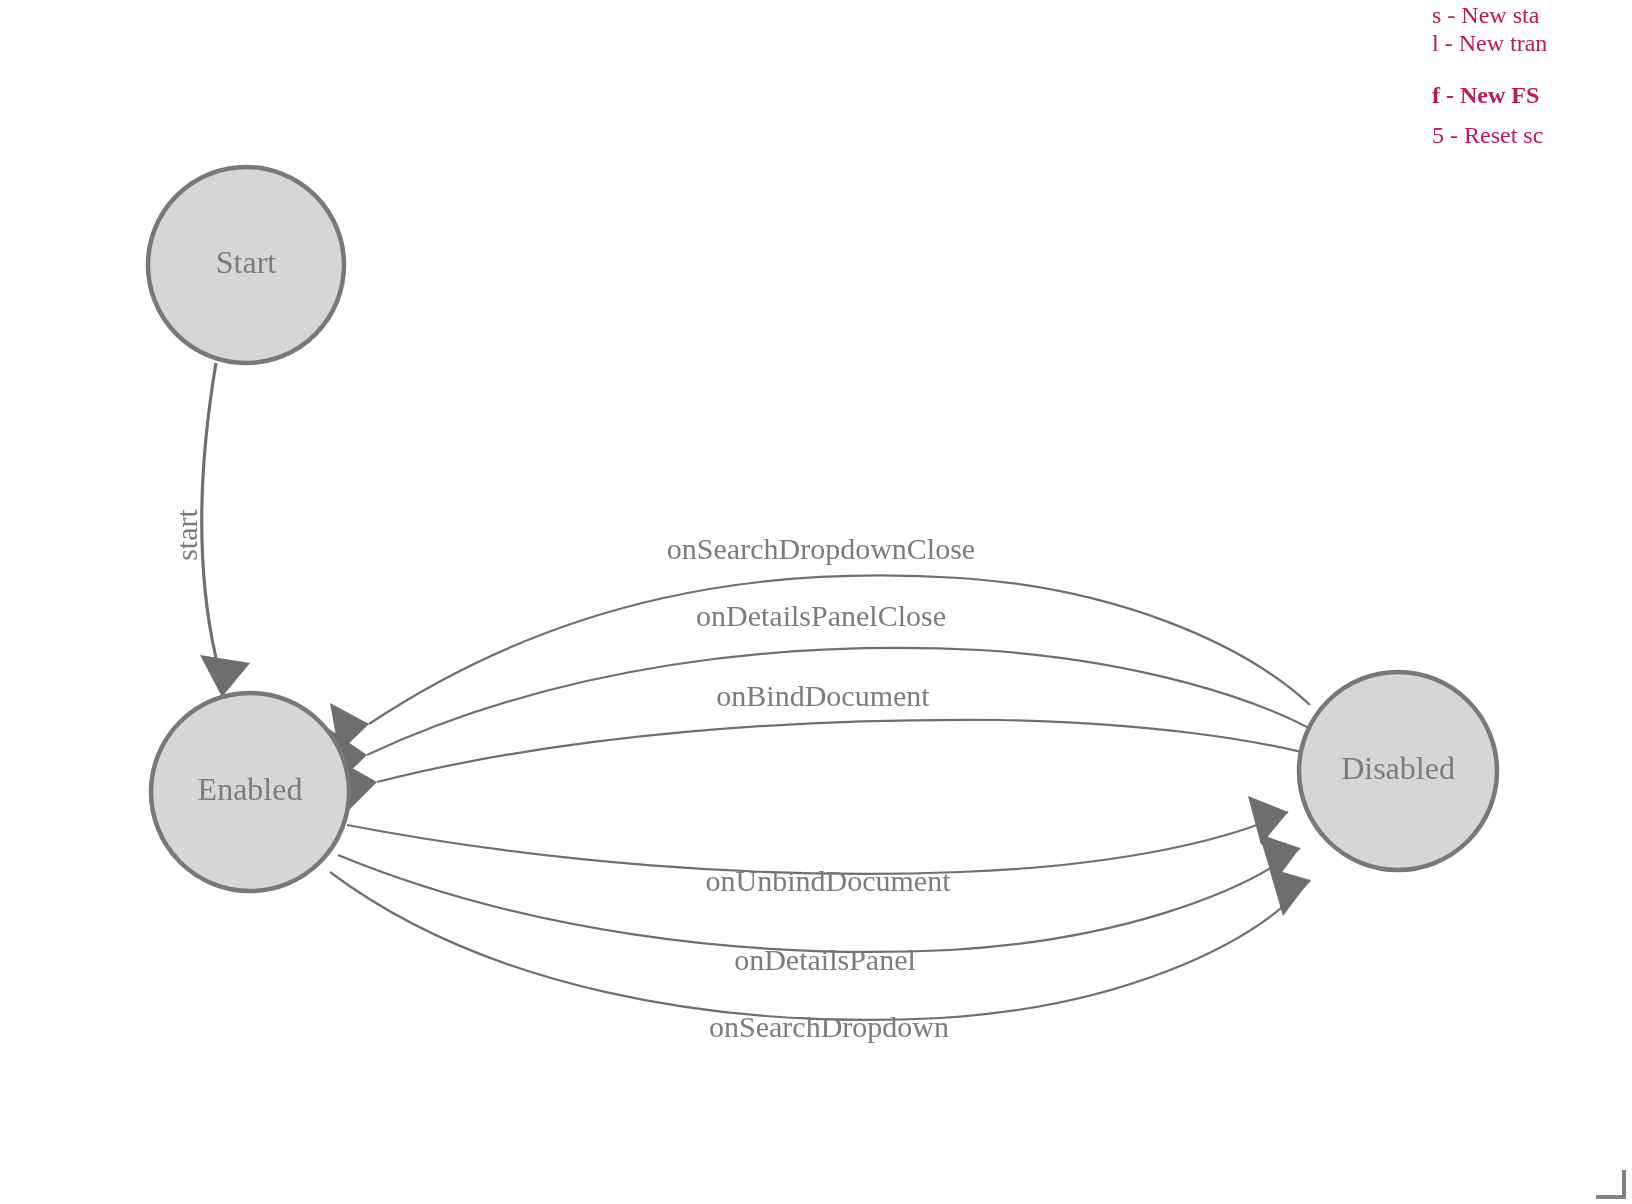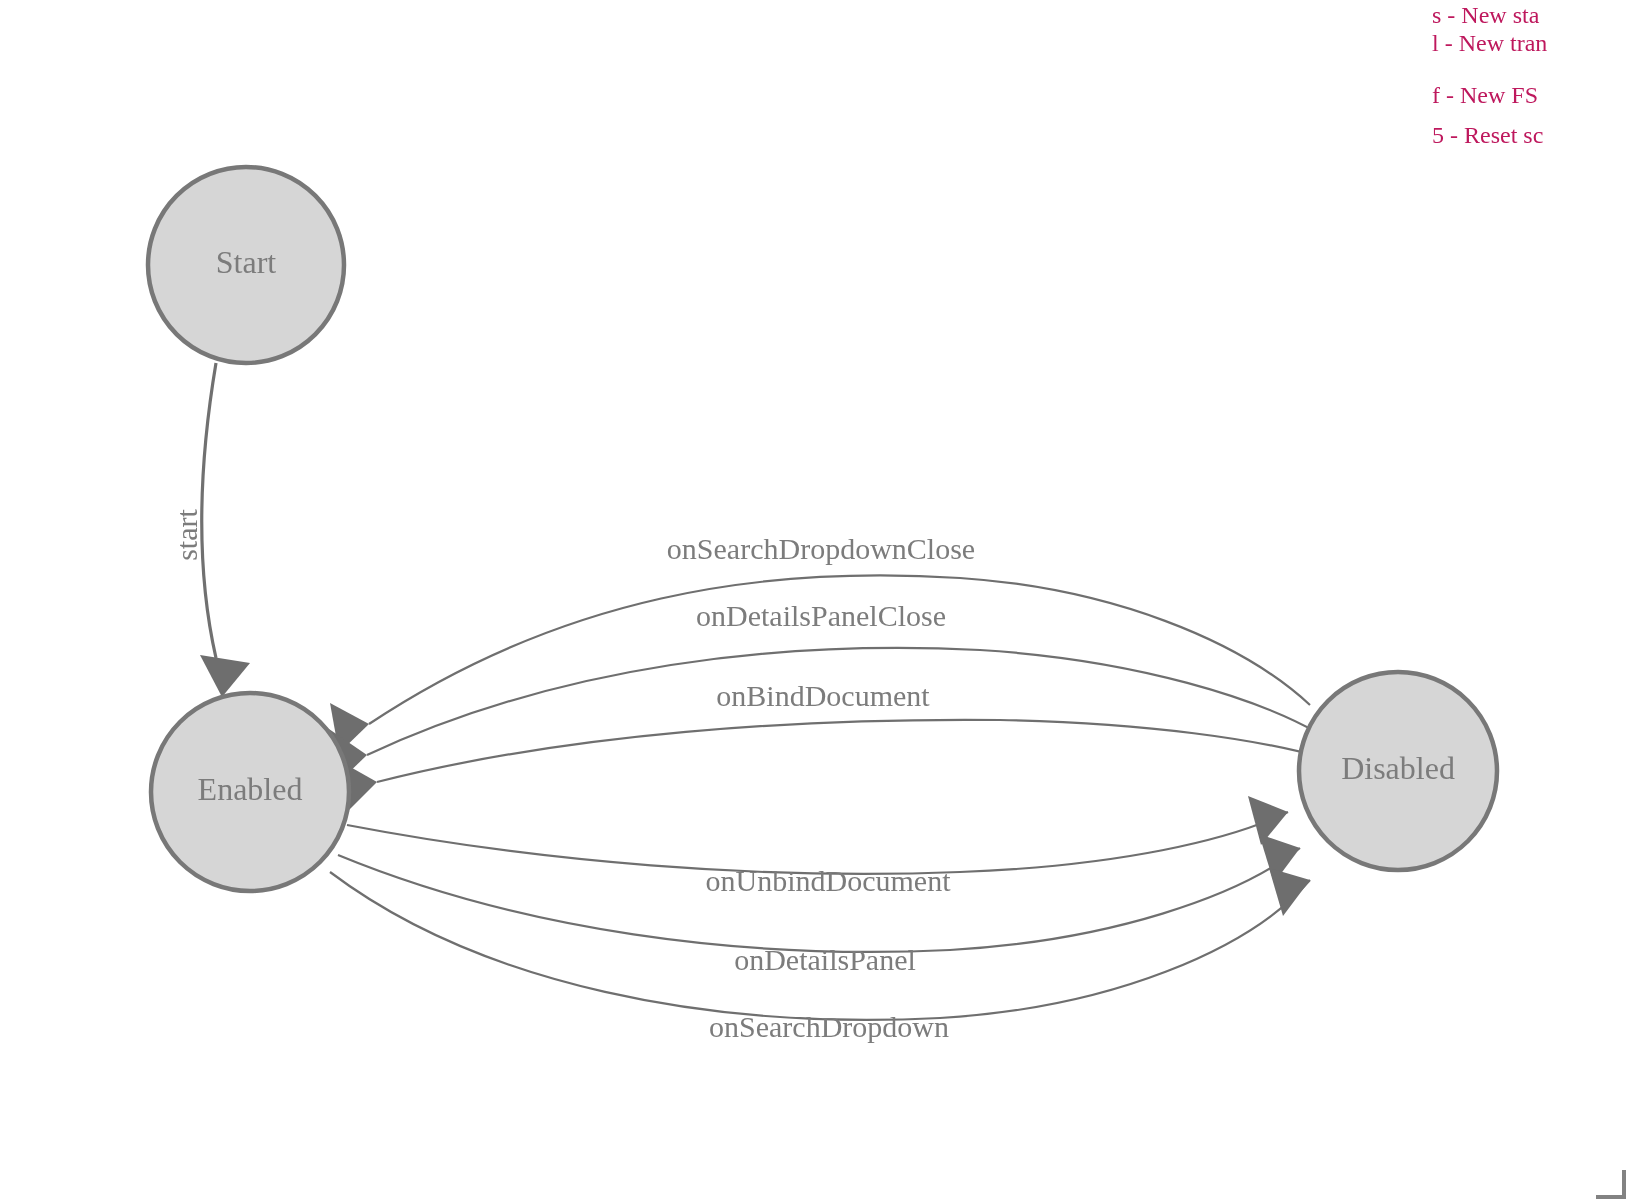--- a/index.html
+++ b/index.html
@@ -151,21 +151,21 @@
     <g>
       <circle class="node-circle" cx="1398" cy="771" r="99"></circle>
       <text class="node-label" x="1398" y="772">Disabled</text>
     </g>
 
   </svg>
 
   <div>
     <div class="help-line" style="top:0px;">s - New sta</div>
     <div class="help-line" style="top:28px;">l - New tran</div>
-    <div class="help-line" style="top:80px;">f - New FS</div>
+    <div class="help-line" style="top:80px;font-weight:bold;">f - New FS</div>
     <div class="help-line" style="top:120px;">5 - Reset sc</div>
   </div>
 
   <div class="resize-handle">
     <div class="bar-h"></div>
     <div class="bar-v"></div>
   </div>
 
 </div>
 

